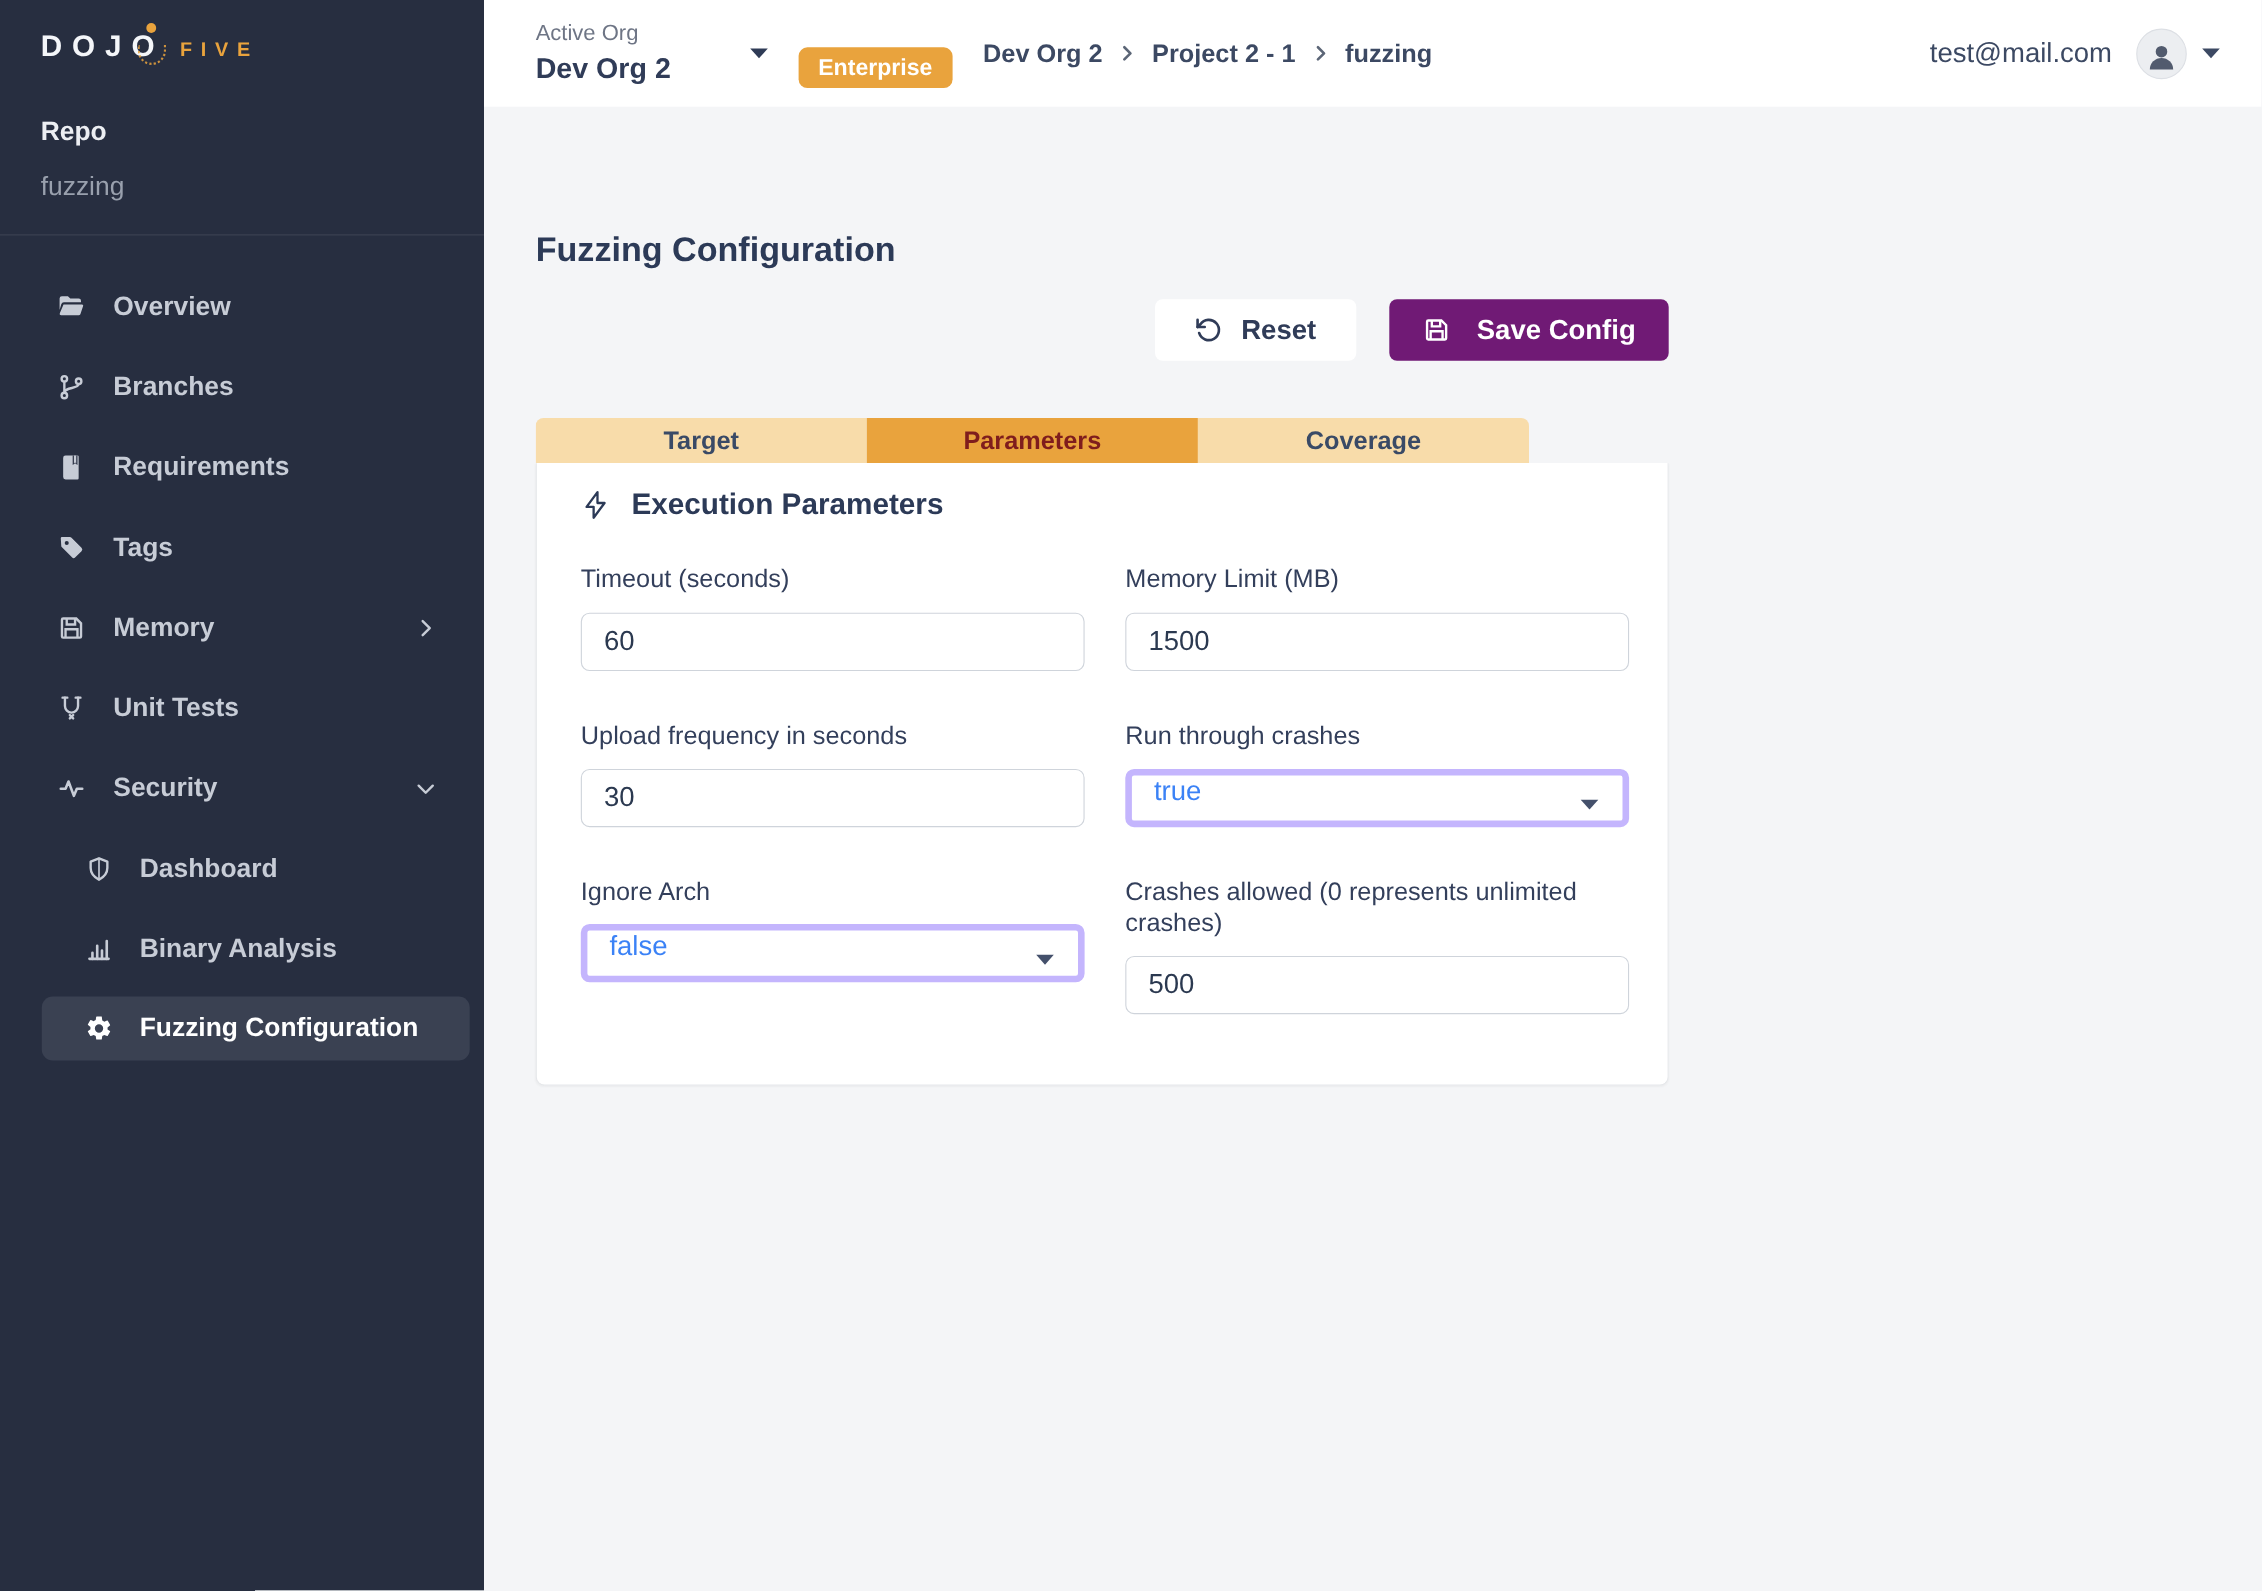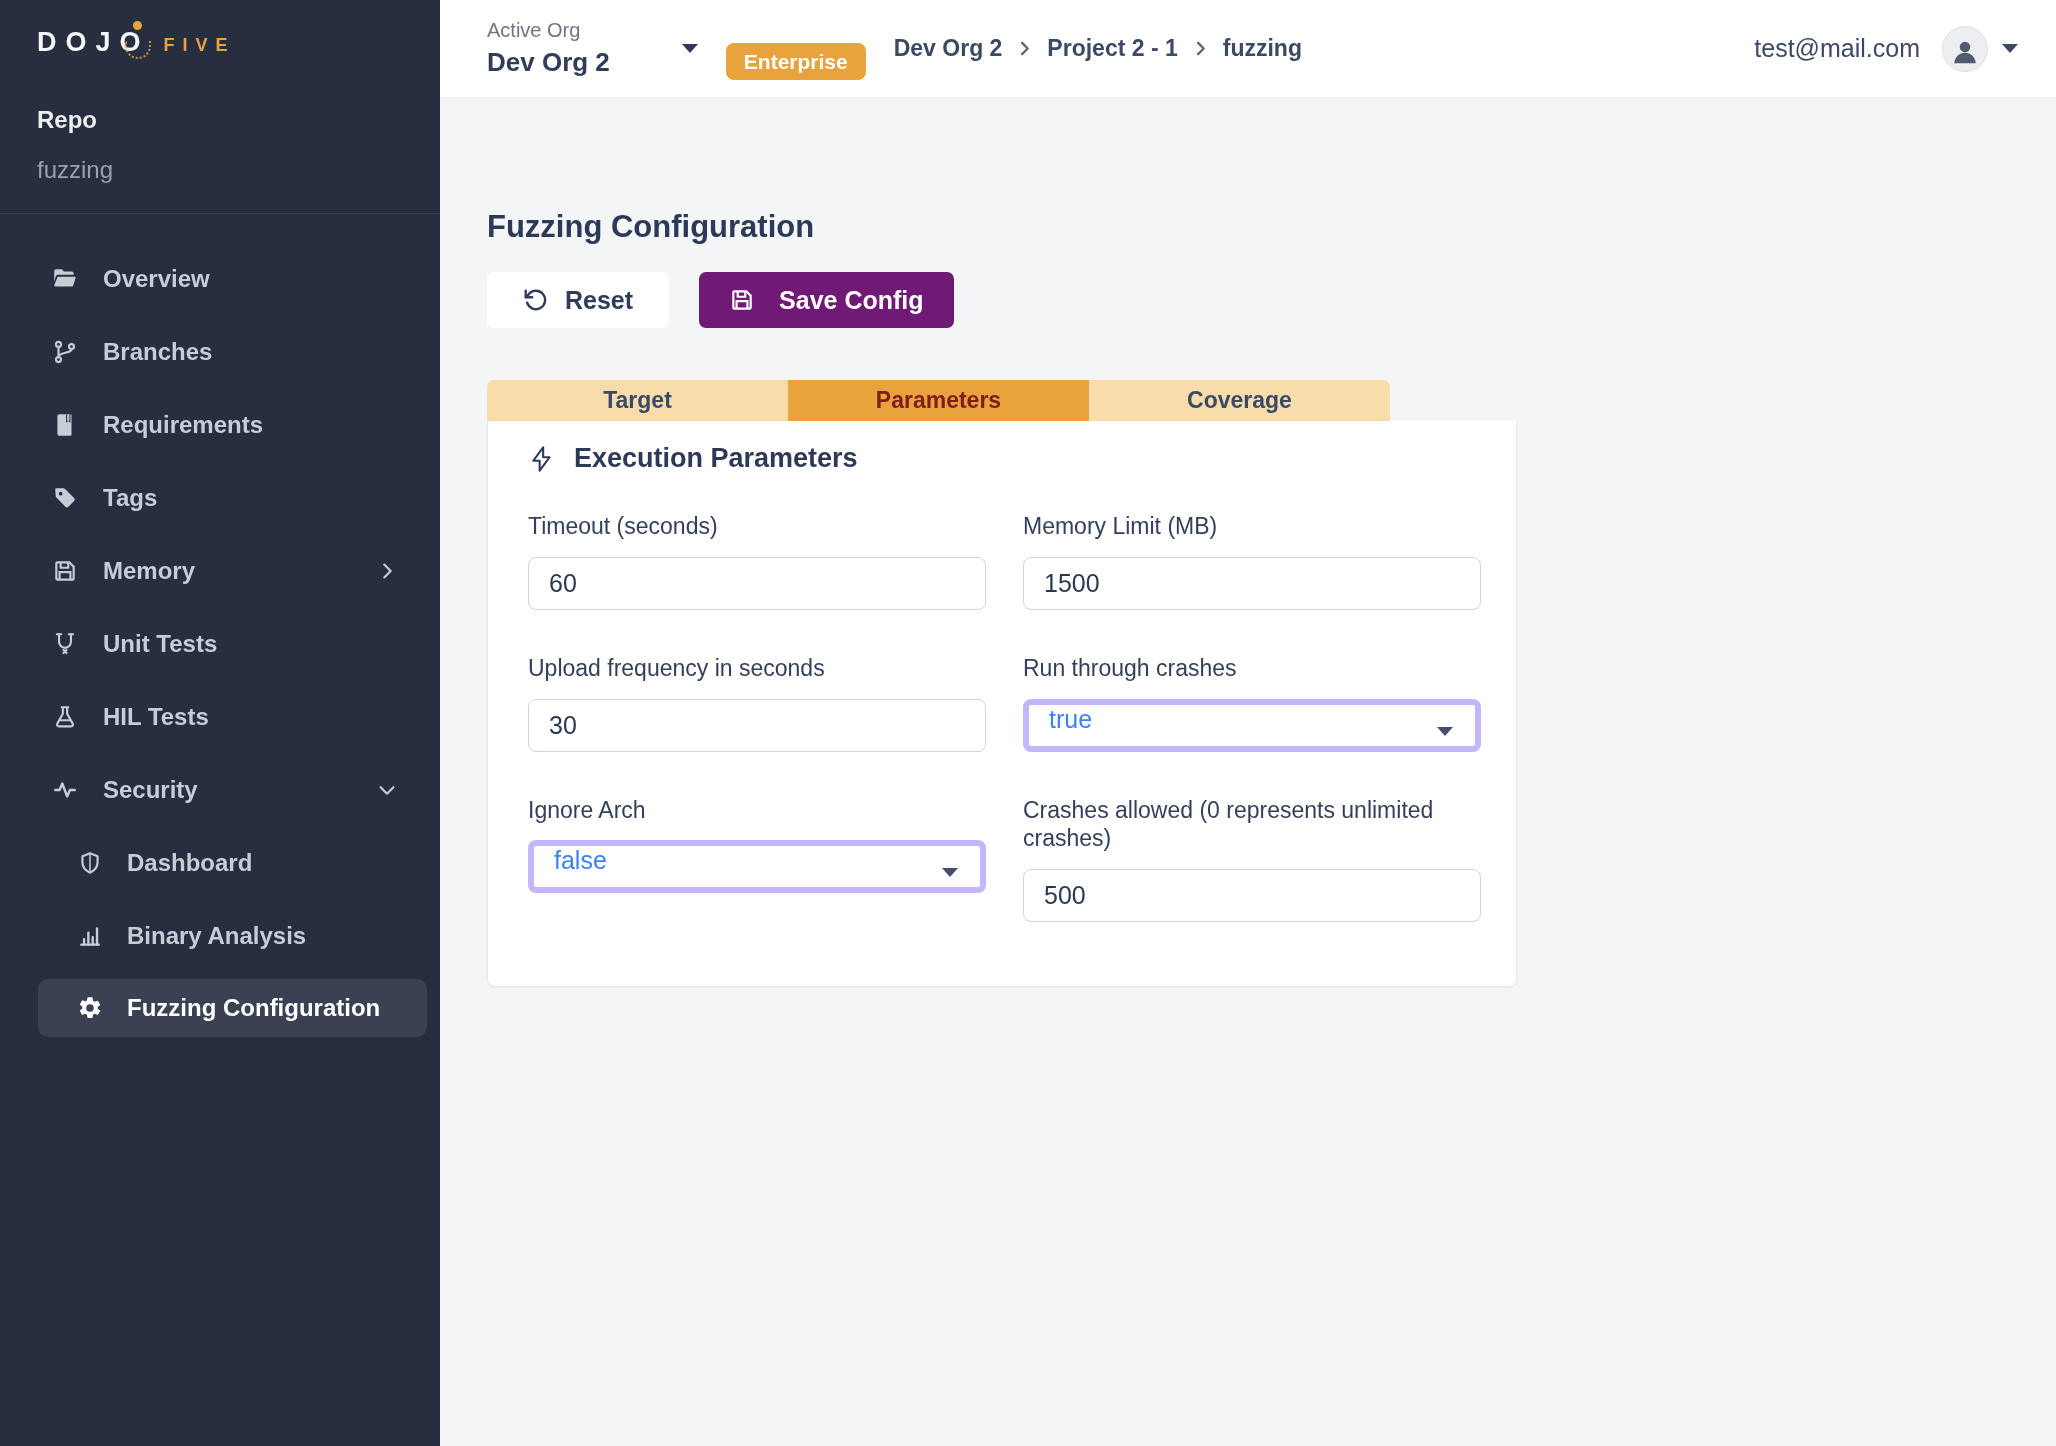--- a/index.html
+++ b/index.html
@@ -74,21 +74,21 @@
     border:1px solid #dcdfe4; cursor:pointer; overflow:hidden;
   }
   .avatar svg { width:30px; height:30px; margin-top:6px; }
   .user-caret { border-top-color:#3c4963; }
 
   
   .main { position:absolute; left:440px; top:97px; width:1616px; height:1349px; padding-left:47px; }
   .content { width:1030px; }
   .page-title { margin-top:112px; font-size:31px; font-weight:700; color:#2c3a57; }
 
-  .actions-row { margin-top:27px; display:flex; gap:30px; }
+  .actions-row { margin-top:27px; display:flex; justify-content:flex-end; gap:30px; }
   .btn { display:flex; align-items:center; gap:16px; height:56px; border:none; border-radius:7px; font-family:inherit; font-size:25px; cursor:pointer; }
   .btn svg { width:26px; height:26px; }
   .btn-reset { background:#ffffff; color:#303c58; padding:0 36px; font-weight:600; }
   .btn-save { background:#701a75; color:#ffffff; padding:0 30px; font-weight:600;gap:24px; }
 
   .tabs { margin-top:52px; display:flex; width:903px; height:41px; border-radius:7px 7px 0 0; overflow:hidden; }
   .tab {
     flex:1; display:flex; align-items:center; justify-content:center;
     background:#f8dcaa; color:#3a4a66; font-size:23px; font-weight:600; cursor:pointer;
   }
@@ -203,29 +203,20 @@
       <span class="nicon">
         <svg viewBox="0 0 24 24" fill="none" stroke="currentColor" stroke-width="2" stroke-linecap="round">
             <path d="M6.5 3v7a5.5 5.5 0 0 0 11 0V3"></path>
             <path d="M4.5 3h4M15.5 3h4"></path>
             <path d="M10.6 17.6l2.8 2.8M13.4 17.6l-2.8 2.8"></path>
           </svg>
       </span>
       <span>Unit Tests</span>
     </div>
 
-    <div class="nav-item">
-      <span class="nicon">
-        <svg viewBox="0 0 24 24" fill="none" stroke="currentColor" stroke-width="2" stroke-linecap="round" stroke-linejoin="round">
-            <path d="M9 3h6M10 3v6l-5.1 9.1A1.7 1.7 0 0 0 6.4 20.7h11.2a1.7 1.7 0 0 0 1.5-2.6L14 9V3"></path>
-            <path d="M8 15h8"></path>
-          </svg>
-      </span>
-      <span>HIL Tests</span>
-    </div>
 
     <div class="nav-item">
       <span class="nicon">
         <svg viewBox="0 0 24 24" fill="none" stroke="currentColor" stroke-width="2.2" stroke-linecap="round" stroke-linejoin="round">
             <path d="M3 12h4l2.5-6 4.5 12 2.5-6H21"></path>
           </svg>
       </span>
       <span>Security</span>
       <span class="chev">
         <svg viewBox="0 0 24 24" fill="none" stroke="currentColor" stroke-width="2.4" stroke-linecap="round" stroke-linejoin="round">

